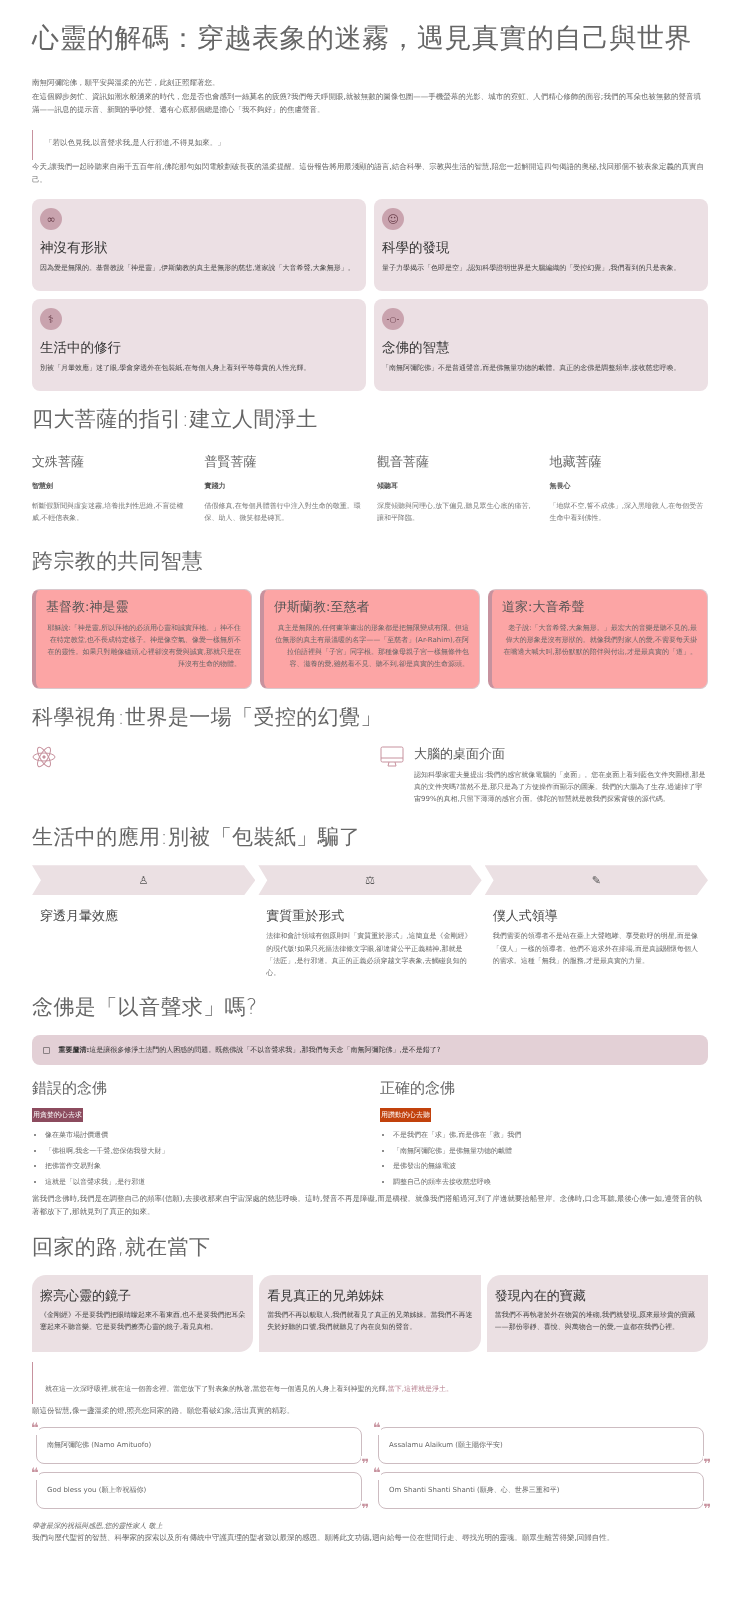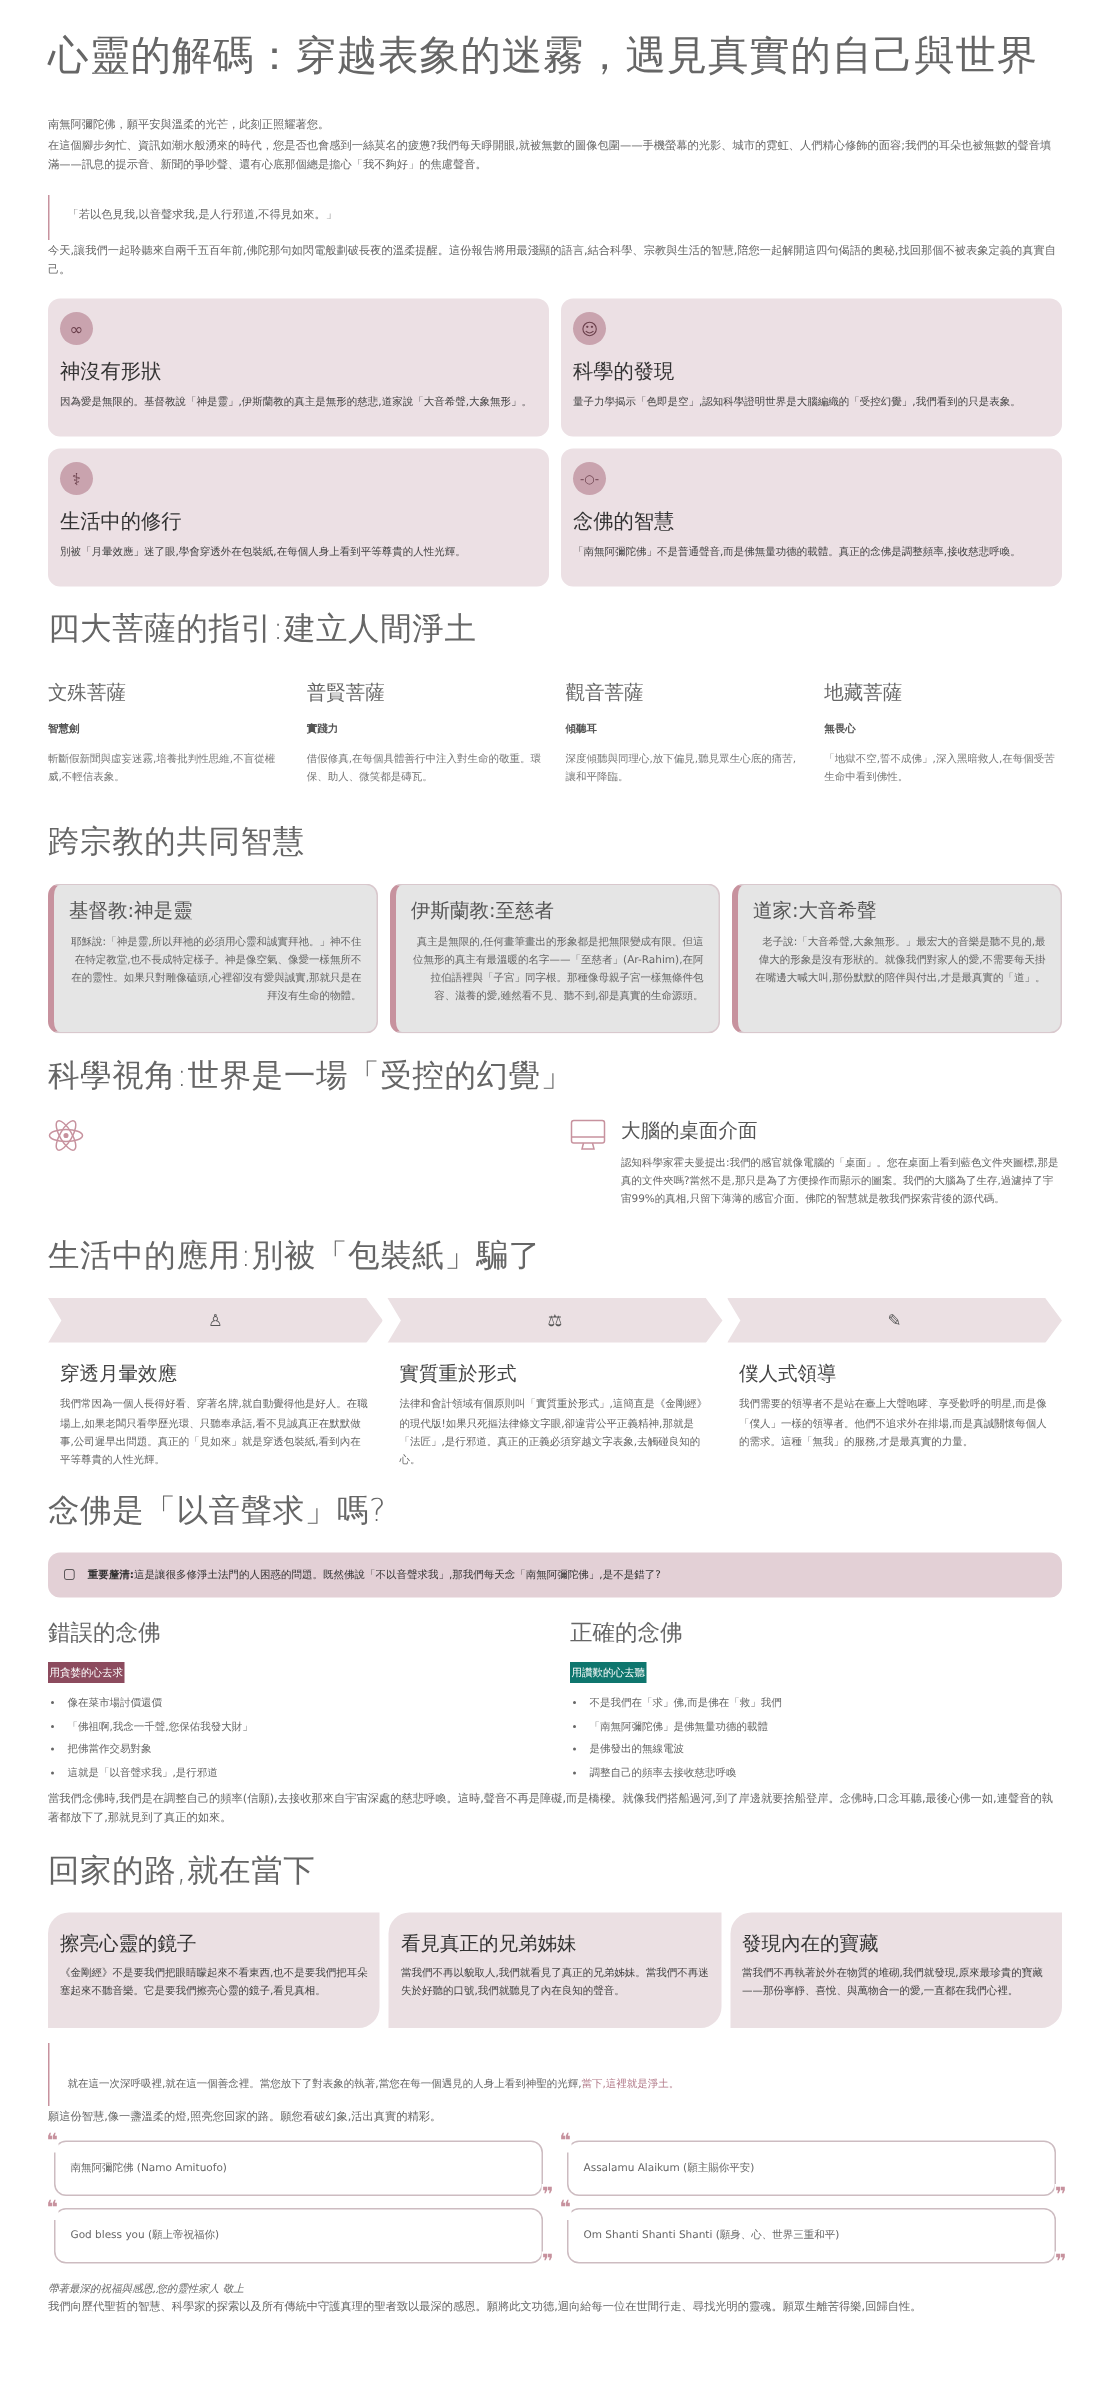--- a/index.html
+++ b/index.html
@@ -23,38 +23,38 @@
     display: flex; align-items: center; justify-content: center; font-size: 11px;
   }
   .card .t { font-size: 13.5px; color: #333; margin-top: 9px; }
   .card .d { font-size: 7px; color: #444; line-height: 1.75; margin-top: 5px; }
   .h2 { font-size: 21px; color: #666; font-weight: 300; margin-top: 14px; letter-spacing: 0.4px; }
   .four { display: grid; grid-template-columns: repeat(4, 1fr); gap: 14px; margin-top: 20px; }
   .four .n { font-size: 13px; color: #666; font-weight: 300; }
   .four .s { font-size: 7px; color: #555; font-weight: bold; margin-top: 10px; }
   .four .d { font-size: 7px; color: #777; line-height: 1.75; margin-top: 9px; }
   .rel { display: grid; grid-template-columns: repeat(3, 1fr); gap: 8px; margin-top: 14px; }
-  .relc { border: 1px solid #d9c8cd; border-left: 4px solid #c7929e; border-radius: 8px; padding: 8px 10px 10px 10px; height: 100px; background:#e5e5e5; }
+  .relc { border: 1px solid #d9c8cd; border-left: 4px solid #c7929e; border-radius: 8px; padding: 8px 10px 10px 10px; height: 100px; background:#fca5a5; }
   .relc .t { font-size: 13px; color: #555; }
   .relc .d { font-size: 7px; color: #666; line-height: 1.75; margin-top: 6px; text-align: right; }
   .sci { display: grid; grid-template-columns: 1fr 1fr; gap: 20px; margin-top: 14px; }
   .sci .row { display: flex; gap: 10px; }
   .sci .ico { width: 24px; flex-shrink: 0; color: #c7929e; }
   .sci .t { font-size: 13px; color: #555; }
   .sci .d { font-size: 7px; color: #666; line-height: 1.75; margin-top: 6px; }
   .steps { display: grid; grid-template-columns: repeat(3, 1fr); gap: 3px; margin-top: 14px; }
   .chev { height: 30px; background: #ebe0e3; clip-path: polygon(0 0, 95% 0, 100% 50%, 95% 100%, 0 100%, 4% 50%); display:flex; align-items:center; justify-content:center; color:#555; font-size: 11px; }
   .steps .t { font-size: 13px; color: #444; margin-top: 12px; padding-left: 8px; }
   .steps .d { font-size: 7px; color: #666; line-height: 1.75; margin-top: 5px; padding-left: 8px; padding-right: 8px; }
   .alert { background: #e3d0d6; border-radius: 8px; padding: 10px 10px; font-size: 7px; color: #333; margin-top: 14px; display: flex; gap: 8px; align-items: center; }
   .alert b { font-weight: bold; }
   .cols { display: grid; grid-template-columns: 1fr 1fr; gap: 20px; margin-top: 14px; }
   .cols .h { font-size: 15px; color: #666; font-weight: 300; }
   .tag1 { display:inline-block; background:#8c4b5e; color:#fff; font-size:7px; padding:2px 1px; margin-top:10px; }
-  .tag2 { display:inline-block; background:#0f766e; color:#fff; font-size:7px; padding:2px 1px; margin-top:10px; }
+  .tag2 { display:inline-block; background:#c2410c; color:#fff; font-size:7px; padding:2px 1px; margin-top:10px; }
   .cols ul { list-style: disc; padding-left: 13px; margin-top: 8px; }
   .cols li { font-size: 7px; color: #666; line-height: 1.5; margin-bottom: 5px; }
   .home { display: grid; grid-template-columns: repeat(3, 1fr); gap: 6px; margin-top: 14px; }
   .homec { background: #ebe0e3; border-radius: 14px 0 14px 0; padding: 12px 8px; height: 77px; }
   .homec .t { font-size: 13px; color: #333; }
   .homec .d { font-size: 7px; color: #444; line-height: 1.75; margin-top: 4px; }
   .pure { border-left: 1.5px solid #c7929e; margin-top: 10px; padding: 8px 12px 10px 12px; }
   .pure .t { font-size: 17px; color: #666; font-weight: 300; }
   .pure .d { font-size: 7px; color: #666; margin-top: 14px; }
   .pure .hl { color: #b27a89; }
@@ -164,21 +164,20 @@
       <div class="d">認知科學家霍夫曼提出:我們的感官就像電腦的「桌面」。您在桌面上看到藍色文件夾圖標,那是真的文件夾嗎?當然不是,那只是為了方便操作而顯示的圖案。我們的大腦為了生存,過濾掉了宇宙99%的真相,只留下薄薄的感官介面。佛陀的智慧就是教我們探索背後的源代碼。</div>
     </div>
   </div>
 </div>
 
 <div class="h2" style="margin-top:18px">生活中的應用:別被「包裝紙」騙了</div>
 <div class="steps">
   <div>
     <div class="chev">♙</div>
     <div class="t">穿透月暈效應</div>
-    <div class="d">我們常因為一個人長得好看、穿著名牌,就自動覺得他是好人。在職場上,如果老闆只看學歷光環、只聽奉承話,看不見誠真正在默默做事,公司遲早出問題。真正的「見如來」就是穿透包裝紙,看到內在平等尊貴的人性光輝。</div>
   </div>
   <div>
     <div class="chev">⚖</div>
     <div class="t">實質重於形式</div>
     <div class="d">法律和會計領域有個原則叫「實質重於形式」,這簡直是《金剛經》的現代版!如果只死摳法律條文字眼,卻違背公平正義精神,那就是「法匠」,是行邪道。真正的正義必須穿越文字表象,去觸碰良知的心。</div>
   </div>
   <div>
     <div class="chev">✎</div>
     <div class="t">僕人式領導</div>
     <div class="d">我們需要的領導者不是站在臺上大聲咆哮、享受歡呼的明星,而是像「僕人」一樣的領導者。他們不追求外在排場,而是真誠關懷每個人的需求。這種「無我」的服務,才是最真實的力量。</div>

